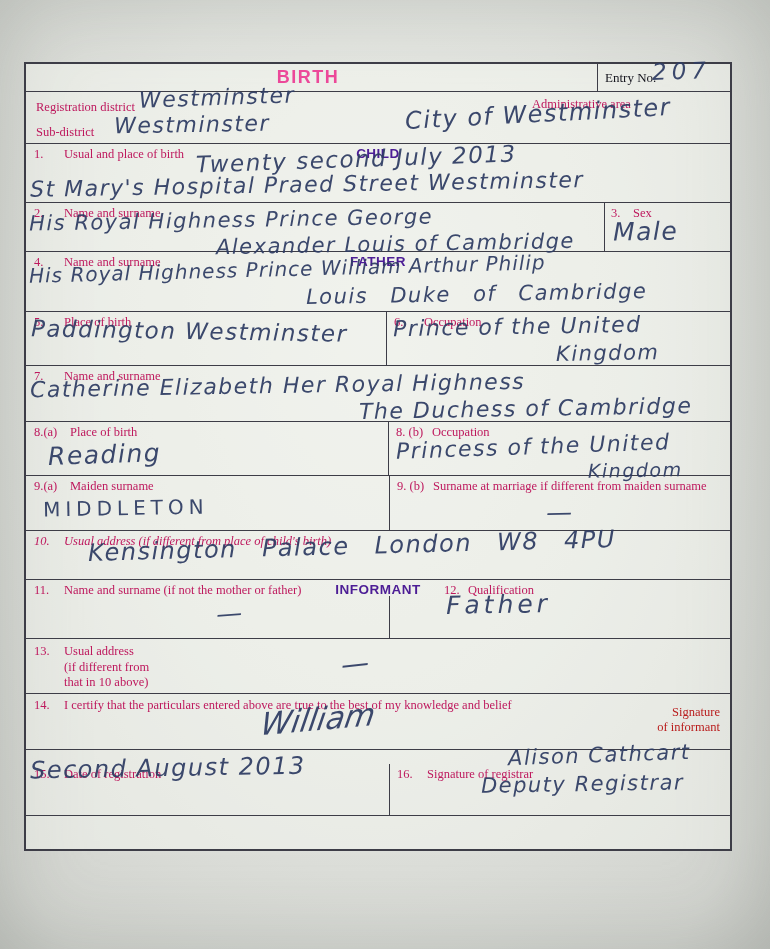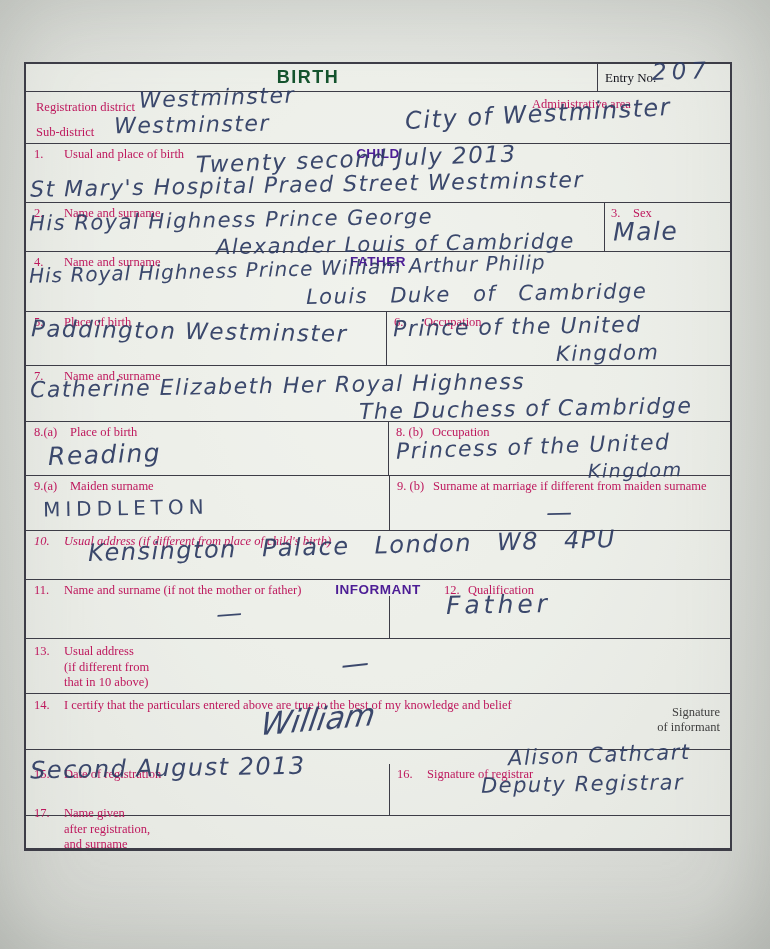--- a/index.html
+++ b/index.html
@@ -13,40 +13,40 @@
   .vignette{position:absolute;inset:0;box-shadow:inset 0 0 90px rgba(110,115,108,.30);pointer-events:none;}
   .form{
     position:absolute;left:24px;top:62px;width:708px;height:789px;
     border:2px solid #3d3d47;box-sizing:border-box;
     background:rgba(248,250,245,.45);
   }
   .row{position:absolute;left:0;right:0;border-bottom:1.5px solid #3d3d47;box-sizing:border-box;}
   .vdiv{position:absolute;top:0;bottom:0;border-left:1.5px solid #3d3d47;}
   .title{
     position:absolute;left:0;right:140px;top:3px;text-align:center;
-    font:bold 18px "Liberation Sans",sans-serif;letter-spacing:1.5px;color:#14532d;
+    font:bold 18px "Liberation Sans",sans-serif;letter-spacing:1.5px;color:#ec4899;
   }
   .section-head{
     position:absolute;left:0;right:0;top:2px;text-align:center;
     font:bold 13.5px "Liberation Sans",sans-serif;letter-spacing:.5px;color:#4c1d95;
   }
   .q{position:absolute;display:flex;font-size:12.5px;color:#be185d;white-space:nowrap;}
   .qnum{min-width:30px;}
   .qnum.wide{min-width:34px;margin-right:2px;}
   .stack span{display:block;line-height:15.5px;}
   .entrybox-label{position:absolute;font-size:13px;color:#15151e;}
   
   .hw{
     position:absolute;font-family:"DejaVu Sans",sans-serif;font-style:italic;
     color:#2e3c63;letter-spacing:1.5px;white-space:nowrap;opacity:.93;
     transform:rotate(-1deg);line-height:1;z-index:5;
   }
   .hw-print{font-style:normal;letter-spacing:5px;}
   .sig{letter-spacing:0;transform:rotate(-5deg) skewX(-14deg);}
-  .siglabel{position:absolute;right:10px;top:11px;text-align:right;font-size:12.5px;color:#404040;}
+  .siglabel{position:absolute;right:10px;top:11px;text-align:right;font-size:12.5px;color:#b91c1c;}
   .siglabel span{display:block;line-height:15px;}
 </style>
 </head>
 <body>
 
 <div class="vignette"></div>
 
 <div class="form">
 
   <div class="row" style="top:0;height:28px;">
@@ -179,30 +179,20 @@
     <div class="q" style="left:8px;top:3px;">
       <span class="qnum">15.</span>
       <span>Date of registration</span>
     </div>
     <div class="q" style="left:371px;top:3px;">
       <span class="qnum">16.</span>
       <span>Signature of registrar</span>
     </div>
   </div>
 
-  <div class="row" style="top:738px;height:47px;">
-    <div class="q" style="left:8px;top:4px;">
-      <span class="qnum">17.</span>
-      <span class="stack">
-        <span>Name given</span>
-        <span>after registration,</span>
-        <span>and surname</span>
-      </span>
-    </div>
-  </div>
 
   <span class="hw" style="left:626px;top:-4px;font-size:23px;letter-spacing:5px;transform:rotate(-2deg);">207</span>
 
   <span class="hw" style="left:113px;top:23px;font-size:22px;transform:rotate(-2deg);">Westminster</span>
   <span class="hw" style="left:88px;top:50px;font-size:22px;">Westminster</span>
   <span class="hw" style="left:379px;top:38px;font-size:24px;transform:rotate(-3deg);">City of Westminster</span>
 
   <span class="hw" style="left:170px;top:84px;font-size:23px;transform:rotate(-2deg);">Twenty second July 2013</span>
   <span class="hw" style="left:4px;top:110px;font-size:22px;">St Mary's Hospital Praed Street Westminster</span>
 

